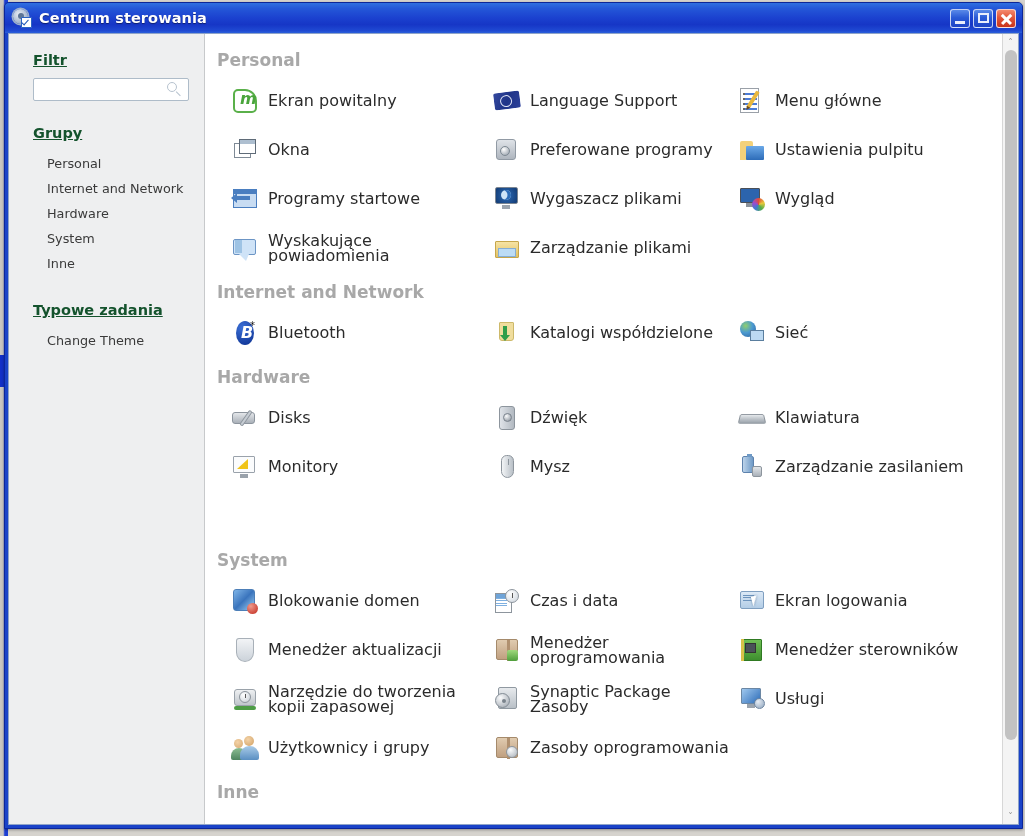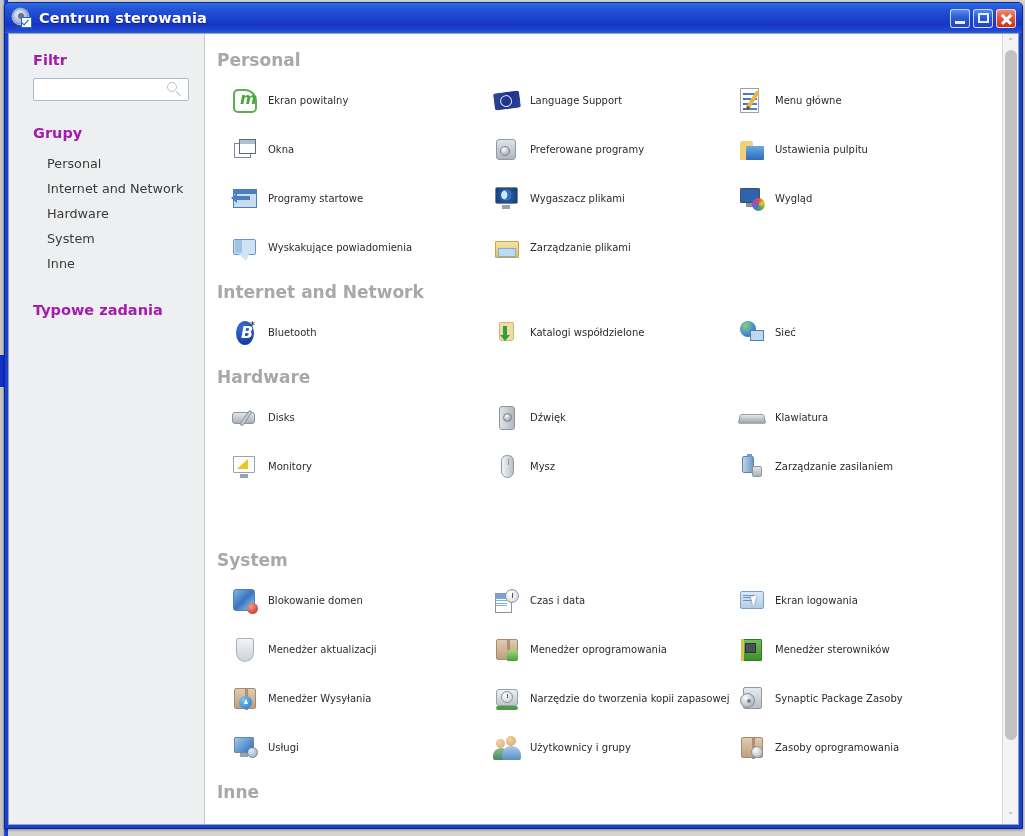--- a/index.html
+++ b/index.html
@@ -138,25 +138,26 @@
 
   
   .sidebar {
     width: 196px;
     flex: 0 0 196px;
     background: #eeeff0;
     border-right: 1px solid #c7c9cb;
     padding: 18px 0 0 0;
   }
   .side-head {
-    color: #a21caf;
+    color: #14532d;
     font-size: 14.5px;
     font-weight: bold;
     padding: 0 0 0 24px;
     margin-bottom: 10px;
+    text-decoration: underline;
   }
   .side-head.grupy { margin-top: 24px; }
   .side-head.typowe { margin-top: 26px; }
   .filter-box {
     margin: 0 0 0 24px;
     width: 156px;
     height: 23px;
     background: #ffffff;
     border: 1px solid #aebcc9;
     border-radius: 2px;
@@ -231,21 +232,21 @@
     padding-left: 26px;
   }
   .cell {
     display: flex;
     align-items: center;
     min-height: 49px;
     padding-right: 8px;
     cursor: default;
   }
   .cell .label {
-    font-size: 10px;
+    font-size: 16px;
     color: #2b2b2b;
     line-height: 15px;
     padding-left: 9px;
   }
   .icon {
     width: 28px; height: 28px;
     flex: 0 0 28px;
     position: relative;
   }
 
@@ -555,20 +556,23 @@
       <div class="side-head grupy">Grupy</div>
       <div>
         <div class="side-item">Personal</div>
         <div class="side-item">Internet and Network</div>
         <div class="side-item">Hardware</div>
         <div class="side-item">System</div>
         <div class="side-item">Inne</div>
       </div>
 
       <div class="side-head typowe">Typowe zadania</div>
+      <div>
+        <div class="side-item">Change Theme</div>
+      </div>
     </div>
 
     <div class="content-wrap">
       <div class="content">
 
         <div class="group-title">Personal</div>
         <div class="grid">
           <div class="cell">
             <span class="icon">
                 <i class="ic i-mint"></i>
@@ -780,27 +784,20 @@
             <span class="icon">
                 <i class="ic i-chipb"></i>
                 <i class="ic i-chip-edge"></i>
                 <i class="ic i-chip"></i>
               </span>
             <span class="label">Menedżer sterowników</span>
           </div>
 
           <div class="cell">
             <span class="icon">
-                <i class="ic i-upk"></i>
-                <i class="ic i-upbadge"></i>
-              </span>
-            <span class="label">Menedżer Wysyłania</span>
-          </div>
-          <div class="cell">
-            <span class="icon">
                 <i class="ic i-bk"></i>
                 <i class="ic i-bk-c"></i>
                 <i class="ic i-bk-bar"></i>
               </span>
             <span class="label">Narzędzie do tworzenia kopii zapasowej</span>
           </div>
           <div class="cell">
             <span class="icon">
                 <i class="ic i-syn"></i>
                 <i class="ic i-syn-d"></i>

